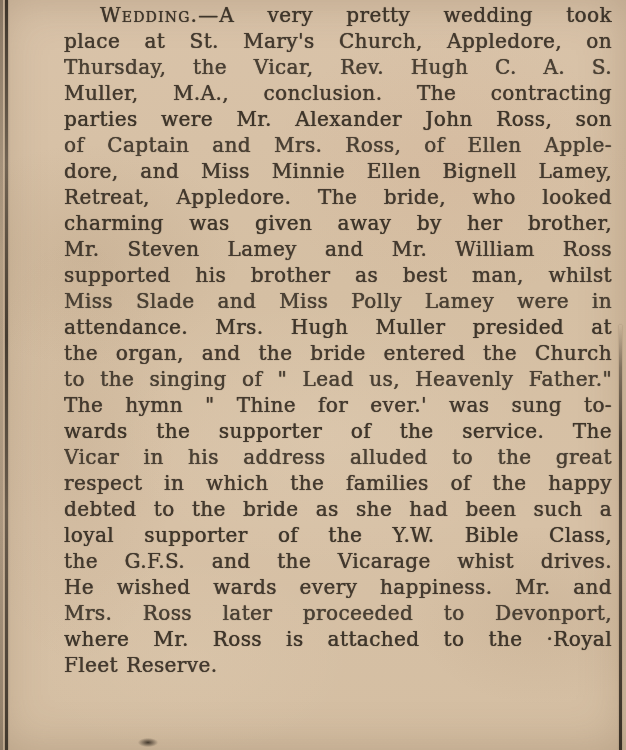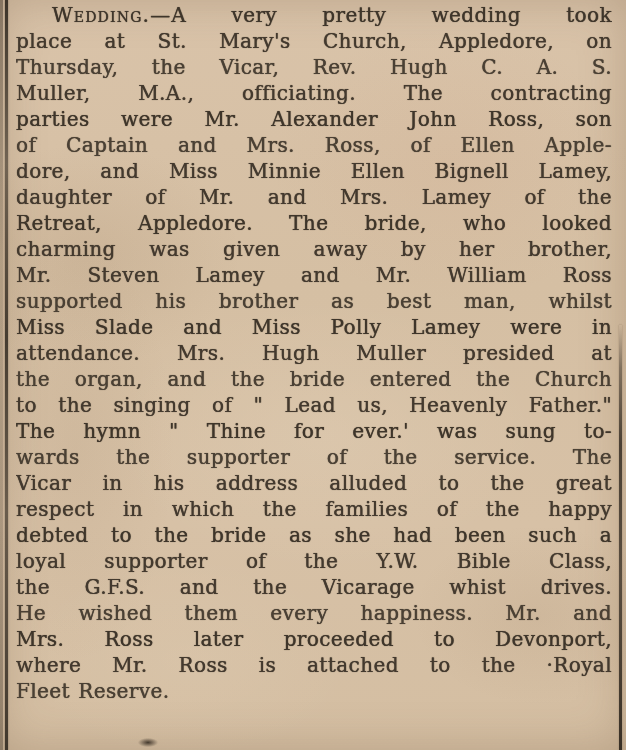--- a/index.html
+++ b/index.html
@@ -41,20 +41,21 @@
   }
   .article { position:absolute; left:16px; top:2px; width:596px; }
   .line {
     font-size:20px; line-height:26px; height:26px; overflow:hidden;
     color:#43392e;
     letter-spacing:0.4px; word-spacing:1.5px;
     text-align:justify; text-justify:inter-word; text-align-last:justify;
     text-shadow: 0 0 1px rgba(67,57,46,0.75),
                  0.35px 0 0 rgba(67,57,46,0.45),
                  -0.3px 0.3px 0 rgba(67,57,46,0.30);
+    margin-left: 48px;
   }
   .line:nth-child(3n) { color:#4a4034; }
   .line:nth-child(4n+1) { color:#3e352a; }
   .line.first { text-indent:36px; }
   .line.last { text-align-last:left; }
   .smallcaps { font-variant:small-caps; letter-spacing:1.2px; }
   .smudge {
     position:absolute; left:138px; top:738px; width:20px; height:9px;
     background:radial-gradient(ellipse at center, rgba(45,36,27,0.85), rgba(45,36,27,0) 72%);
   }
@@ -64,40 +65,39 @@
 
 <div class="page">
   <div class="edge-left"></div>
   <div class="rule rule-left"></div>
   <div class="rule rule-right"></div>
 
   <div class="article">
     <div class="line first"><span class="smallcaps">Wedding.—</span><span>A very pretty wedding took</span></div>
     <div class="line">place at St. Mary's Church, Appledore, on</div>
     <div class="line">Thursday, the Vicar, Rev. Hugh C. A. S.</div>
-    <div class="line">Muller, M.A., officiating. The contracting</div>
+    <div class="line">Muller, M.A., conclusion. The contracting</div>
     <div class="line">parties were Mr. Alexander John Ross, son</div>
     <div class="line">of Captain and Mrs. Ross, of Ellen Apple-</div>
     <div class="line">dore, and Miss Minnie Ellen Bignell Lamey,</div>
-    <div class="line">daughter of Mr. and Mrs. Lamey of the</div>
     <div class="line">Retreat, Appledore. The bride, who looked</div>
     <div class="line">charming was given away by her brother,</div>
     <div class="line">Mr. Steven Lamey and Mr. William Ross</div>
     <div class="line">supported his brother as best man, whilst</div>
     <div class="line">Miss Slade and Miss Polly Lamey were in</div>
     <div class="line">attendance. Mrs. Hugh Muller presided at</div>
     <div class="line">the organ, and the bride entered the Church</div>
     <div class="line">to the singing of " Lead us, Heavenly Father."</div>
     <div class="line">The hymn " Thine for ever.' was sung to-</div>
     <div class="line">wards the supporter of the service. The</div>
     <div class="line">Vicar in his address alluded to the great</div>
     <div class="line">respect in which the families of the happy</div>
     <div class="line">debted to the bride as she had been such a</div>
     <div class="line">loyal supporter of the Y.W. Bible Class,</div>
     <div class="line">the G.F.S. and the Vicarage whist drives.</div>
-    <div class="line">He wished them every happiness. Mr. and</div>
+    <div class="line">He wished wards every happiness. Mr. and</div>
     <div class="line">Mrs. Ross later proceeded to Devonport,</div>
     <div class="line">where Mr. Ross is attached to the ·Royal</div>
     <div class="line last">Fleet Reserve.</div>
   </div>
 
   <div class="smudge"></div>
 </div>
 
 </body></html>

